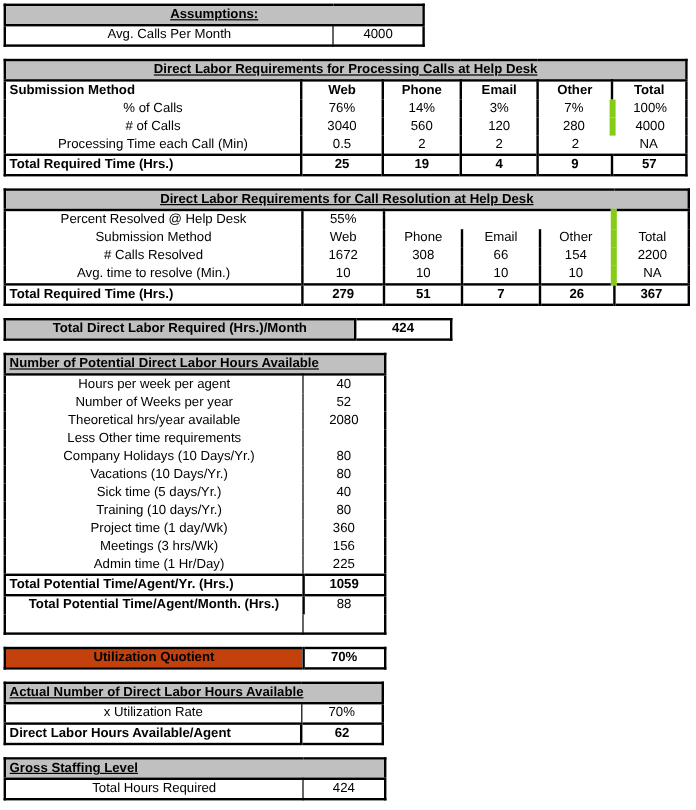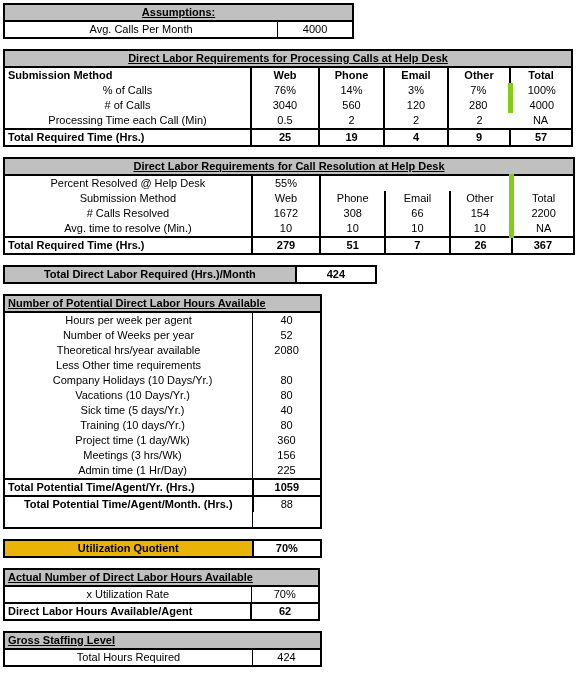--- a/index.html
+++ b/index.html
@@ -309,21 +309,21 @@
 
   <div class="gap"></div>
 
   <table class="block" style="width:319px">
     <colgroup>
         <col style="width:247px">
         <col style="width:68px">
       </colgroup>
     <tbody>
       <tr>
-        <td class="lbl bold" style="background:#eab308;">Utilization Quotient</td>
+        <td class="lbl bold" style="background:#c2410c;">Utilization Quotient</td>
         <td class="valcol-hvy bold">70%</td>
       </tr>
     </tbody>
   </table>
 
   <div class="gap"></div>
 
   <table class="block" style="width:302px">
     <colgroup>
         <col style="width:247px">

